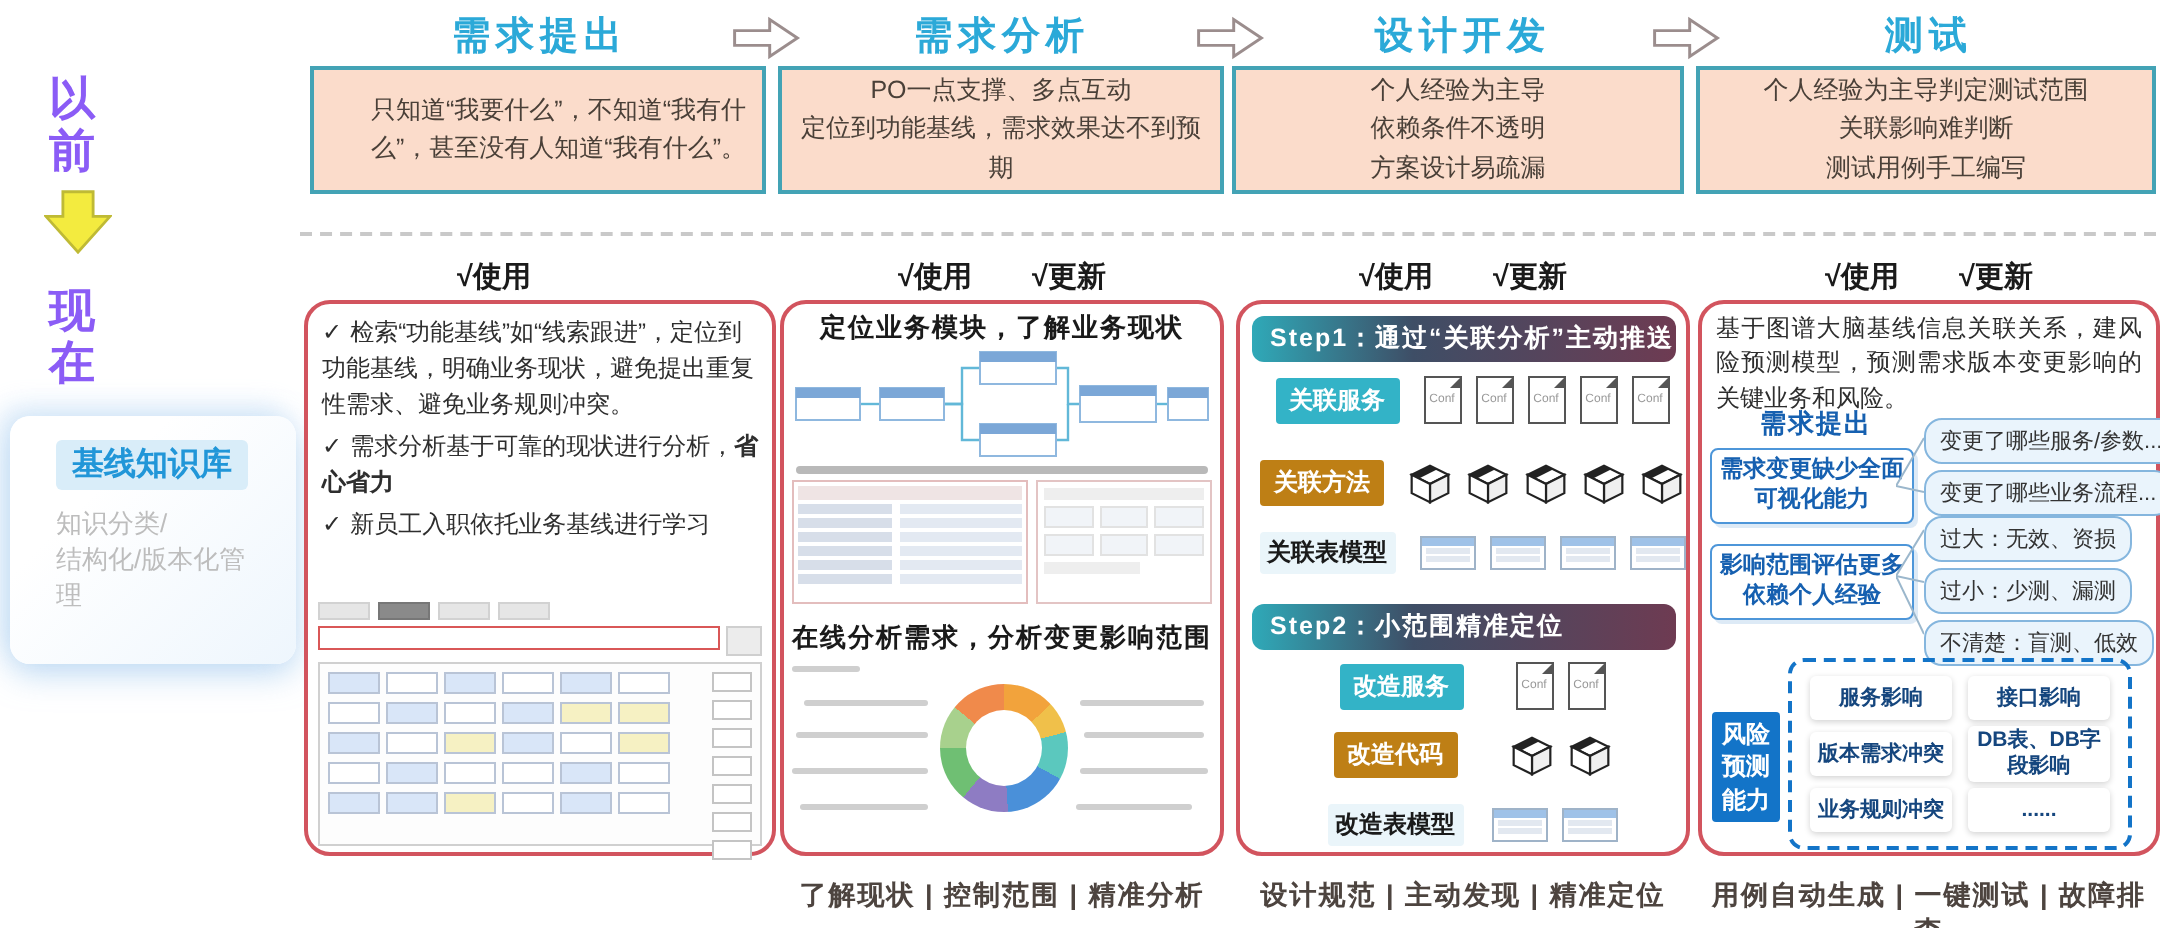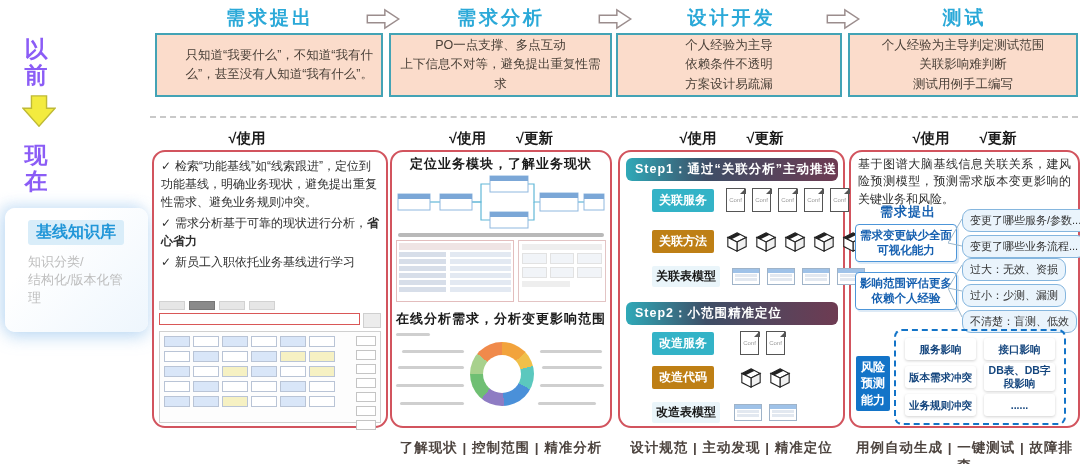--- a/index.html
+++ b/index.html
@@ -69,21 +69,21 @@
   .donut{position:absolute;left:470px;top:342px;width:64px;height:64px;border-radius:50%;
          background:conic-gradient(#F2A33C 0 13%,#F0C04A 13% 21%,#5BC8BE 21% 33%,#4A90D9 33% 49%,
                     #8E7CC3 49% 61%,#6FBF73 61% 75%,#A8D18D 75% 86%,#F08A4B 86% 100%);}
   .donut::after{content:"";position:absolute;left:13px;top:13px;width:38px;height:38px;border-radius:50%;background:#fff;}
   .tinybar{position:absolute;height:3px;background:#cfcfcf;border-radius:2px;}
   
   .stepbar{position:absolute;left:626px;width:212px;height:23px;border-radius:6px;color:#fff;
            background:linear-gradient(90deg,#2FA9B8 0%,#3E4E66 38%,#6E3B52 100%);
            font-size:12.5px;font-weight:700;display:flex;align-items:center;padding-left:9px;box-sizing:border-box;letter-spacing:1px;}
   .sb1{top:158px;} .sb2{top:302px;}
-  .irow{position:absolute;left:652px;width:208px;display:flex;align-items:center;}
+  .irow{position:absolute;left:632px;width:208px;display:flex;align-items:center;justify-content:center;}
   .tag{display:inline-block;font-size:12px;font-weight:700;color:#fff;padding:3px 7px;border-radius:2px;white-space:nowrap;}
   .tag.cyan{background:#33B3C7;} .tag.org{background:#BE7F15;}
   .tag.plain{background:#EAF5FA;color:#1a1a1a;padding:2px 4px;}
   .icons{display:flex;gap:7px;margin-left:12px;align-items:center;}
   .doc{position:relative;width:19px;height:24px;background:#fff;border:1.5px solid #555;box-sizing:border-box;
        display:flex;align-items:center;justify-content:center;font-size:6px;color:#999;}
   .doc::before{content:"";position:absolute;top:-1.5px;right:-1.5px;border-style:solid;border-width:0 0 6px 6px;
                border-color:#fff #fff #555 transparent;}
   .cube{width:22px;height:22px;}
   .tblic{width:26px;height:15px;border:1px solid #9fb3c8;background:#fff;}
@@ -140,21 +140,21 @@
     </svg>
   <svg class="harrow a2">
       <use href="#barrow"></use>
     </svg>
   <svg class="harrow a3">
       <use href="#barrow"></use>
     </svg>
 
   <div class="pain p1">只知道“我要什么”，不知道“我有什么”，甚至没有人知道“我有什么”。</div>
   <div class="pain p2">PO一点支撑、多点互动
-上下信息不对等，避免提出重复性需求</div>
+定位到功能基线，需求效果达不到预期</div>
   <div class="pain p3">个人经验为主导
 依赖条件不透明
 方案设计易疏漏</div>
   <div class="pain p4">个人经验为主导判定测试范围
 关联影响难判断
 测试用例手工编写</div>
 
   <div class="dashline"></div>
 
   <div class="biglabel before">以前</div>

